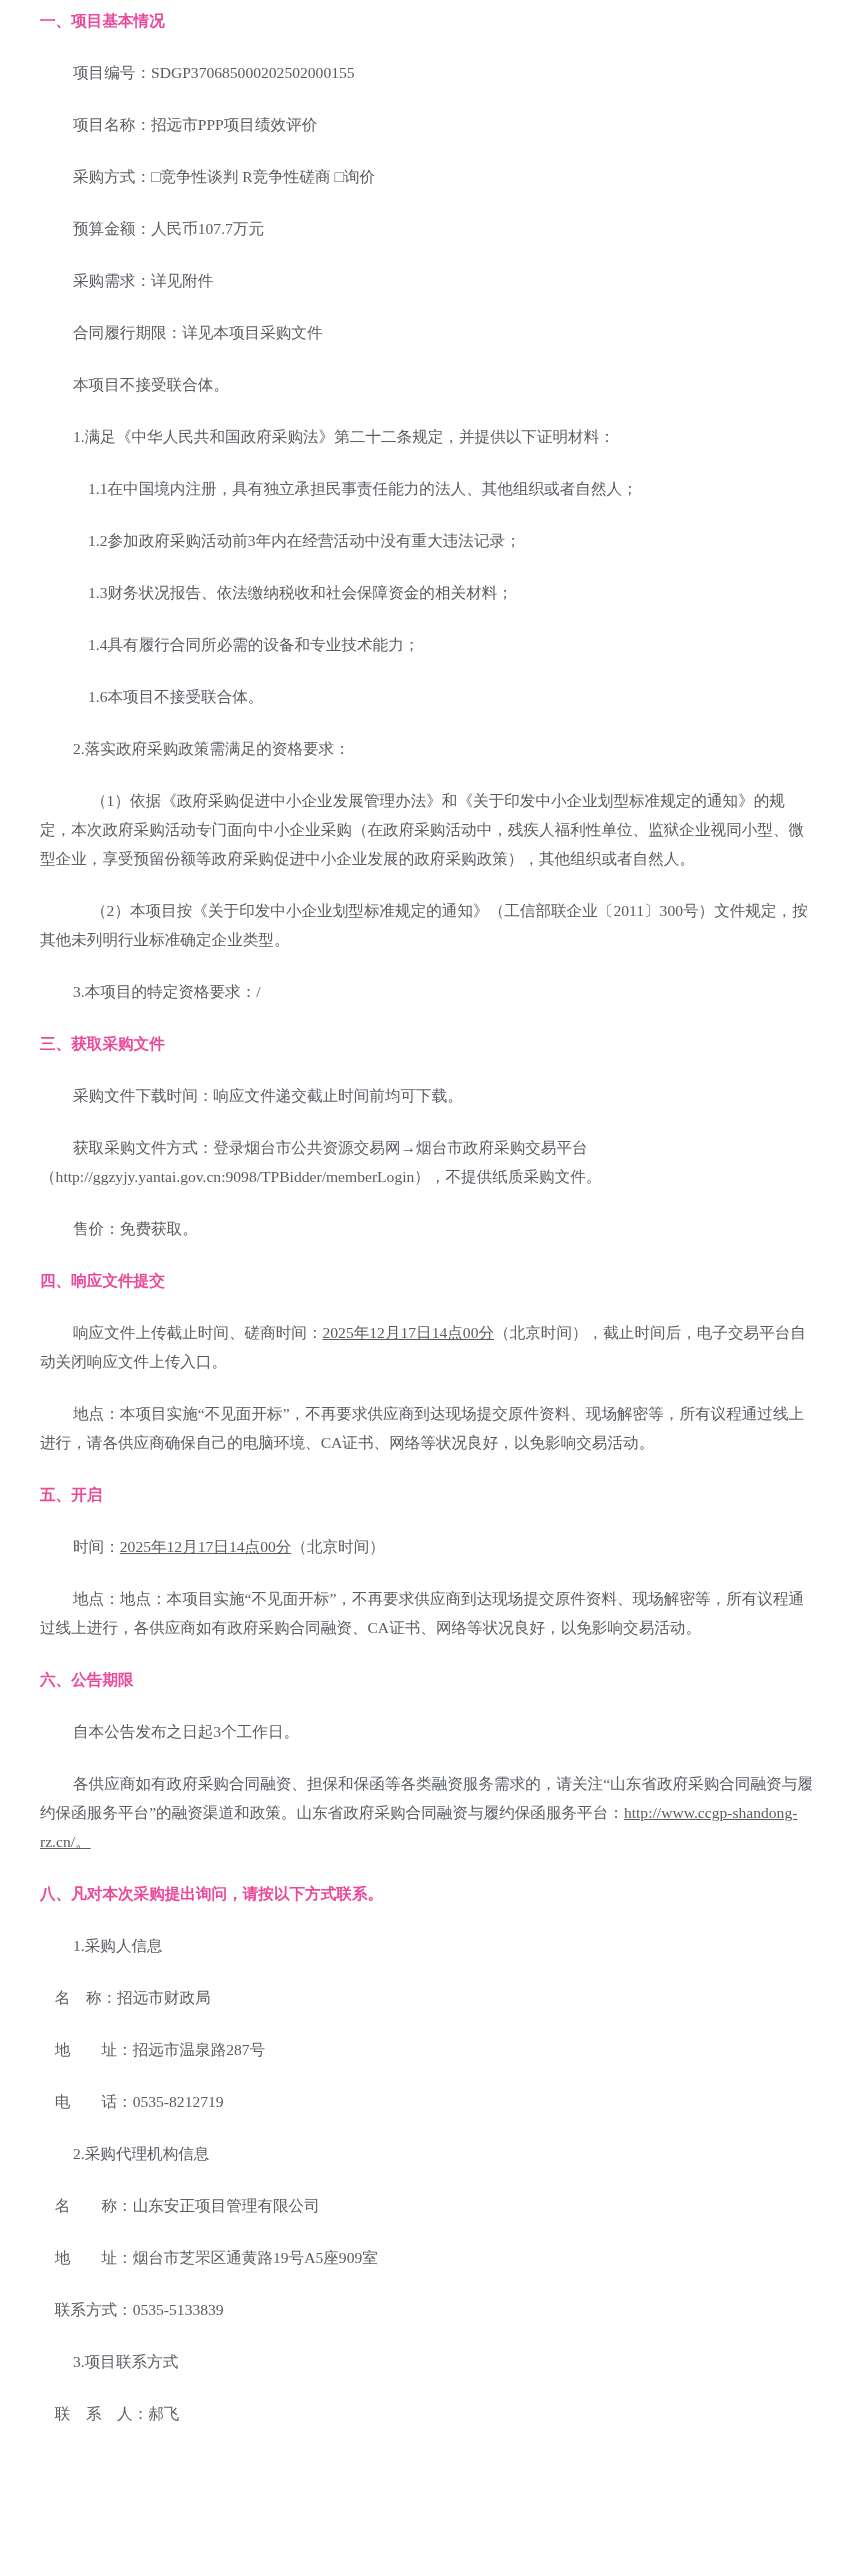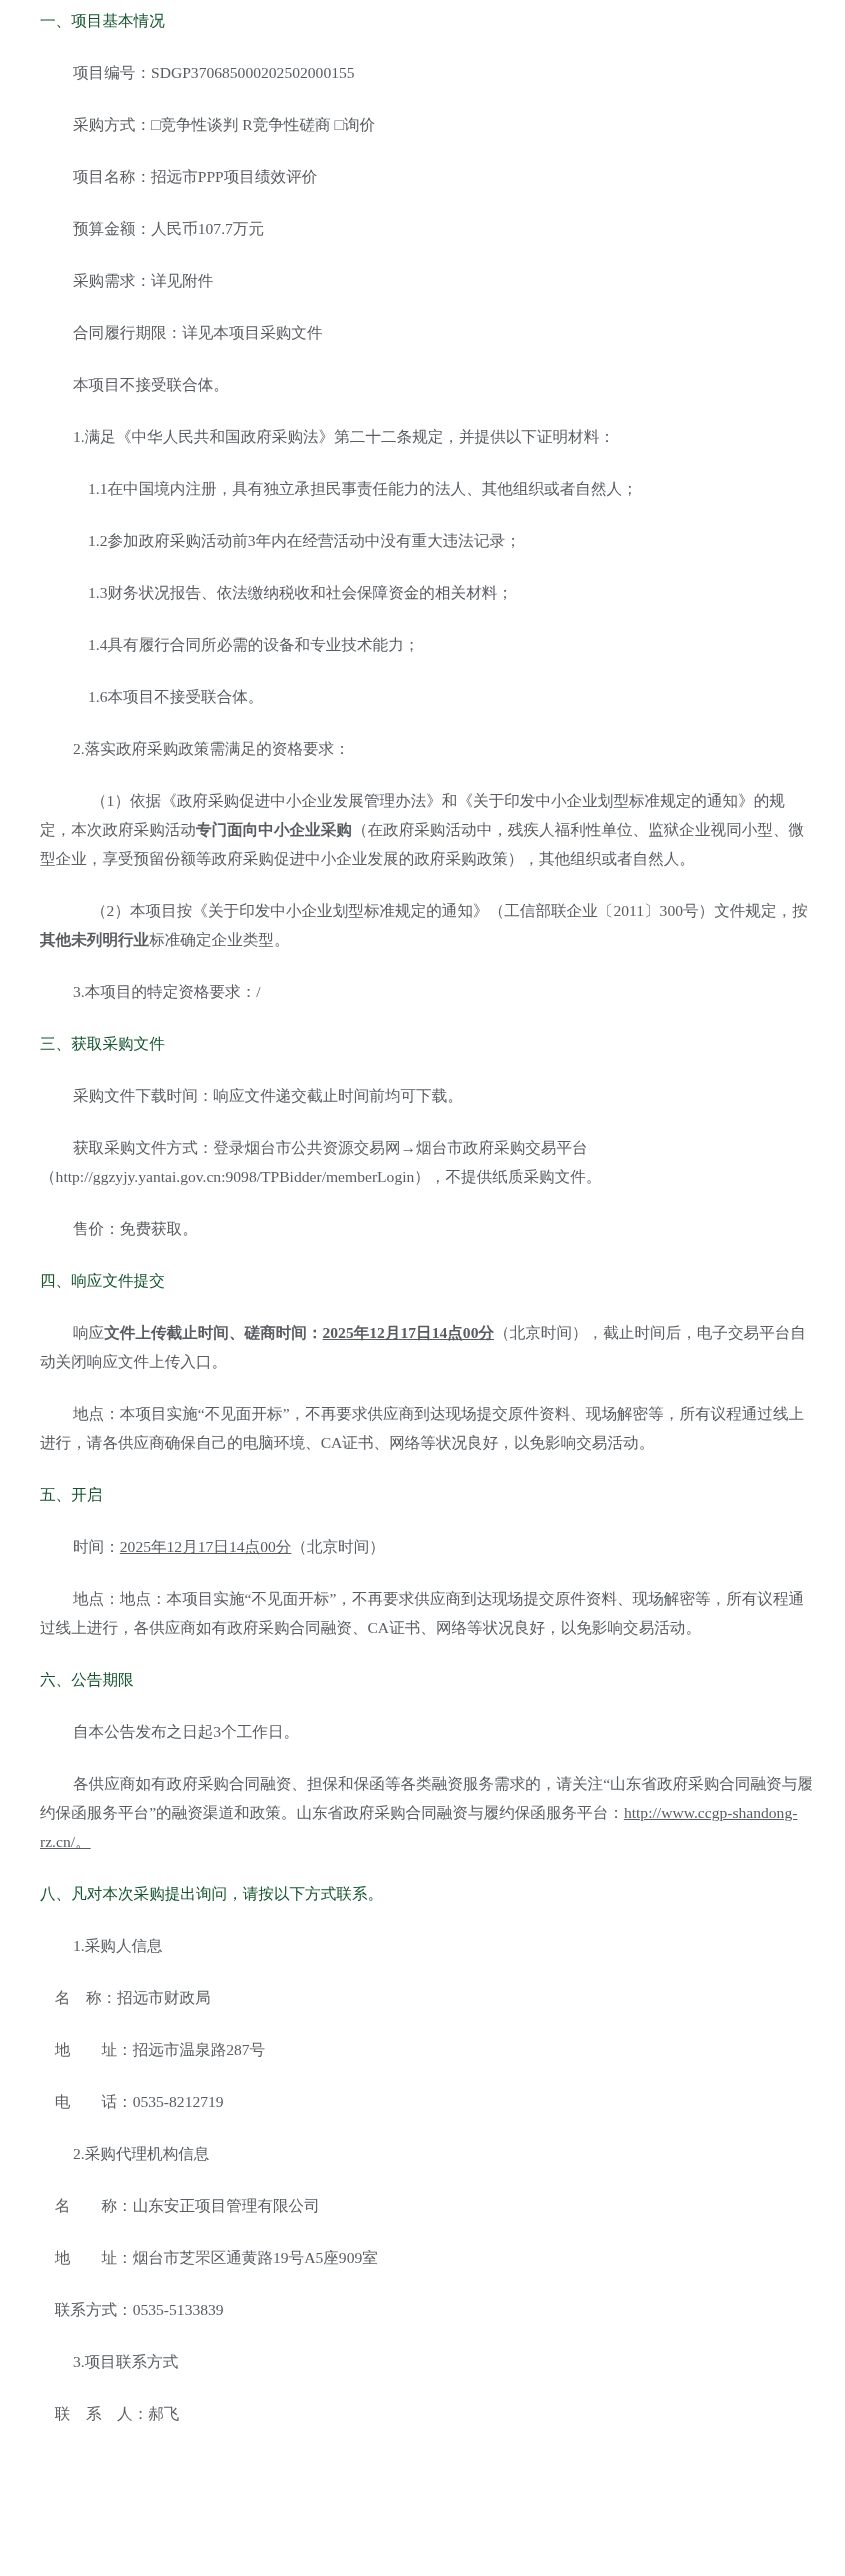--- a/index.html
+++ b/index.html
@@ -14,40 +14,40 @@
     padding:5.5px 31px 50px 40px;
     font-size:15.6px;
     background:#ffffff;
   }
   .doc p{
     margin:0 0 23px 0;
     line-height:29px;
     word-break:break-word;
   }
   .h{
-    color:#14532d;
-    font-weight:normal;
+    color:#ec4899;
+    font-weight:bold;
   }
   .i1{text-indent:33px;}   
   .i2{text-indent:48px;}   
   .ip{text-indent:51px;}   
   .ic{text-indent:14.7px;}   
-  .bold{font-weight:bold;}
+  .bold{font-weight:normal;}
   .u{text-decoration:underline;}
   .link{text-decoration:underline;color:inherit;cursor:pointer;}
 </style>
 </head>
 <body>
 
 <div class="doc">
 
   <p class="h">一、项目基本情况</p>
   <p class="i1">项目编号：SDGP370685000202502000155</p>
+  <p class="i1">项目名称：招远市PPP项目绩效评价</p>
   <p class="i1">采购方式：□竞争性谈判 R竞争性磋商 □询价</p>
-  <p class="i1">项目名称：招远市PPP项目绩效评价</p>
   <p class="i1">预算金额：人民币107.7万元</p>
   <p class="i1">采购需求：详见附件</p>
   <p class="i1">合同履行期限：详见本项目采购文件</p>
   <p class="i1">本项目不接受联合体。</p>
 
   <p class="i1">1.满足《中华人民共和国政府采购法》第二十二条规定，并提供以下证明材料：</p>
   <p class="i2">1.1在中国境内注册，具有独立承担民事责任能力的法人、其他组织或者自然人；</p>
   <p class="i2">1.2参加政府采购活动前3年内在经营活动中没有重大违法记录；</p>
   <p class="i2">1.3财务状况报告、依法缴纳税收和社会保障资金的相关材料；</p>
   <p class="i2">1.4具有履行合同所必需的设备和专业技术能力；</p>

